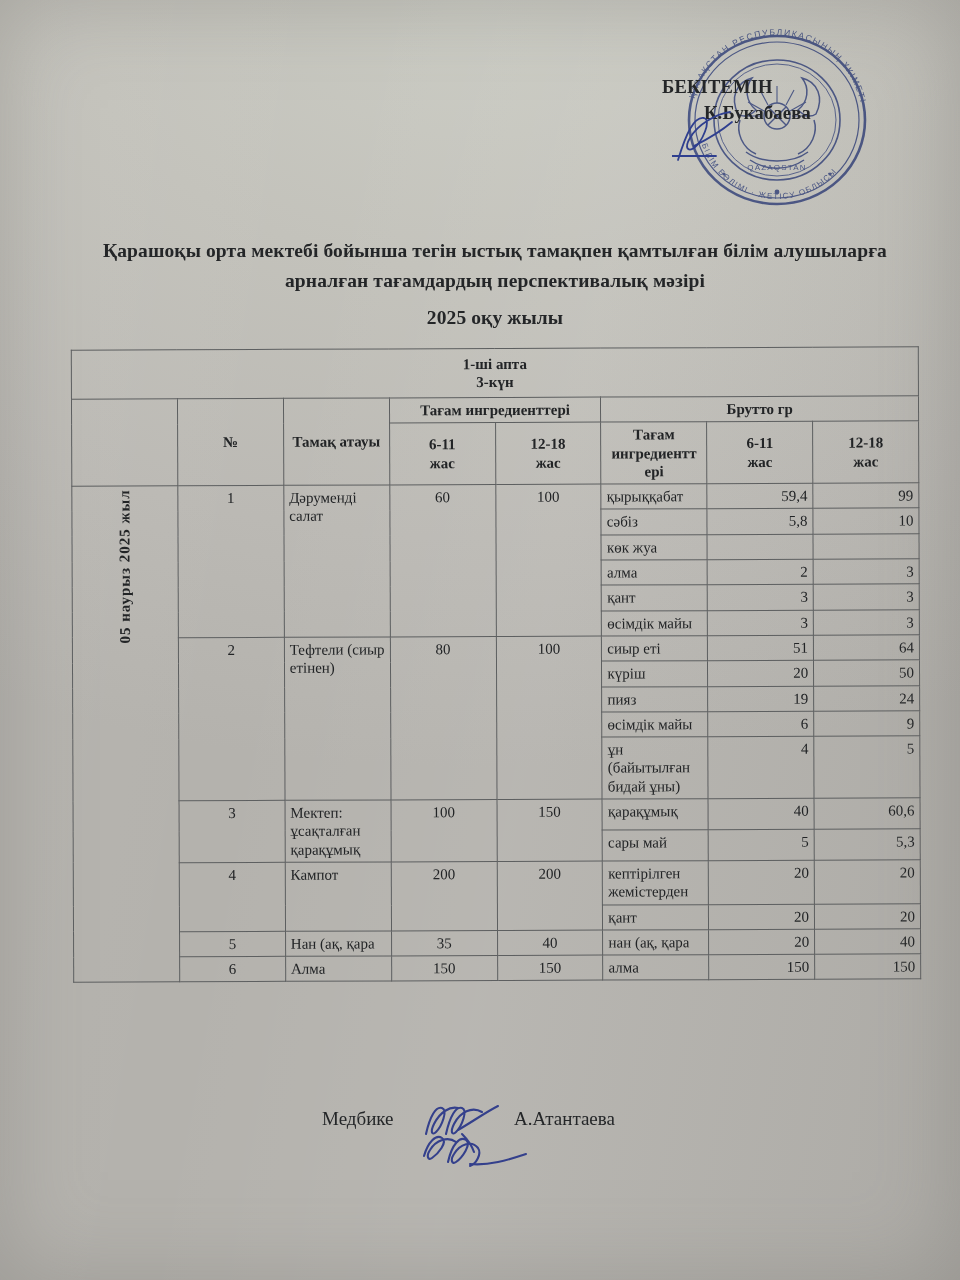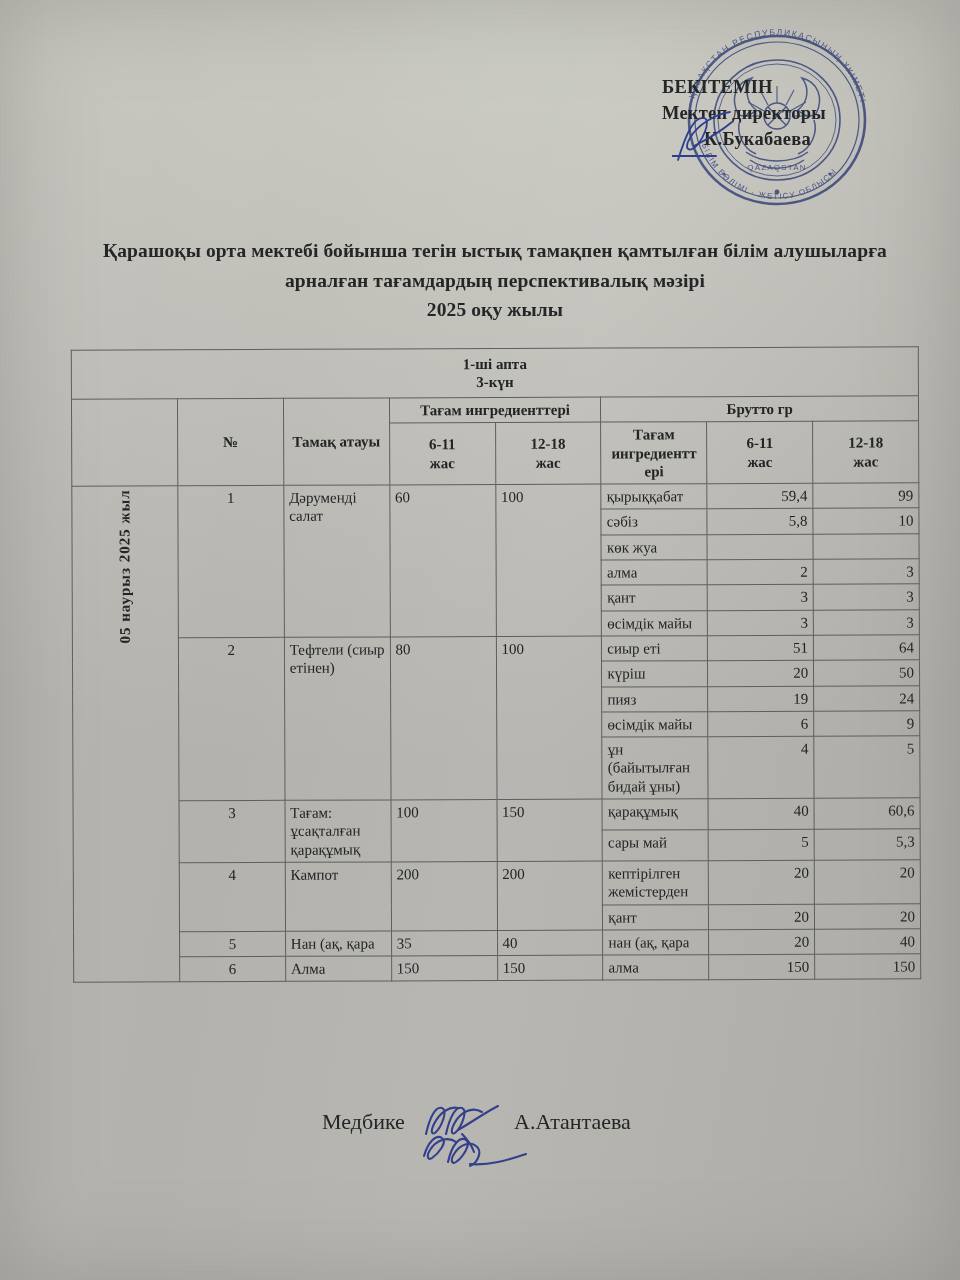--- a/index.html
+++ b/index.html
@@ -89,21 +89,21 @@
     position: absolute;
     left: 92px;
     top: 236px;
     width: 806px;
     text-align: center;
     font-weight: bold;
     font-size: 19.5px;
     line-height: 1.52;
     letter-spacing: 0.1px;
   }
-  .doc-title .t3 { display: block; }
+  .doc-title .t3 { display: block; margin-top: 8px; }
 
   
   .table-wrap {
     position: absolute;
     left: 72px;
     top: 348px;
     width: 848px;
     transform: rotate(-0.22deg);
   }
   table.menu {
@@ -147,29 +147,29 @@
   .c-dish  { width: 184px; }
   .c-a1    { width: 86px;  text-align: center; }
   .c-a2    { width: 126px; text-align: center; }
   .c-ing   { width: 138px; }
   .c-b1    { width: 112px; text-align: center; }
   .c-b2    { width: 112px; text-align: center; }
 
   th.c-no, th.c-dish { vertical-align: middle; }
   .hdr-tall { height: 60px; }
 
-  td.num { text-align: left; }
+  td.num { text-align: center; }
   td.grm { text-align: right; padding-left: 9px; }
 
   
   .footer {
     position: absolute;
     left: 322px;
     top: 1106px;
-    font-size: 22px;
+    font-size: 19px;
     line-height: 1.42;
     font-family: "Liberation Serif", "DejaVu Serif", serif;
   }
   .footer .frow {
     display: flex;
     align-items: baseline;
     white-space: nowrap;
   }
   .footer .role { display: inline-block; width: 118px; }
   .footer .gap  { display: inline-block; width: 74px; }
@@ -244,21 +244,20 @@
     <text x="105" y="146" text-anchor="middle" font-size="8" font-family="Liberation Sans, sans-serif" fill="#3b4fa0" letter-spacing="1.2">QAZAQSTAN</text>
     <g fill="#3b4fa0">
       <circle cx="105" cy="168" r="2.4"></circle>
       <circle cx="52" cy="150" r="1.6"></circle>
       <circle cx="158" cy="150" r="1.6"></circle>
     </g>
   </svg>
 
   <div class="approval">
     <div class="ln-approve">БЕКІТЕМІН</div>
-    <div class="ln-director">Мектеп директоры</div>
     <div class="ln-name">К.Букабаева</div>
   </div>
 
   <svg class="director-sign" viewBox="0 0 120 64" xmlns="http://www.w3.org/2000/svg">
     <g fill="none" stroke="#2f3f8f" stroke-width="1.8" stroke-linecap="round">
       <path d="M 6,56 C 14,30 22,12 32,14 C 40,16 30,38 22,44 C 16,48 12,44 18,34 C 26,20 44,10 58,8"></path>
       <path d="M 22,42 C 34,36 48,28 60,18"></path>
       <path d="M 0,52 L 44,52"></path>
     </g>
   </svg>
@@ -371,21 +370,21 @@
             <td class="c-b1 grm">6</td>
             <td class="c-b2 grm">9</td>
           </tr>
           <tr>
             <td class="c-ing">ұн (байытылған бидай ұны)</td>
             <td class="c-b1 grm">4</td>
             <td class="c-b2 grm">5</td>
           </tr>
           <tr>
             <td class="c-no" rowspan="2">3</td>
-            <td class="c-dish" rowspan="2">Тағам: ұсақталған қарақұмық</td>
+            <td class="c-dish" rowspan="2">Мектеп: ұсақталған қарақұмық</td>
             <td class="c-a1 num" rowspan="2">100</td>
             <td class="c-a2 num" rowspan="2">150</td>
             <td class="c-ing">қарақұмық</td>
             <td class="c-b1 grm">40</td>
             <td class="c-b2 grm">60,6</td>
           </tr>
           <tr>
             <td class="c-ing">сары май</td>
             <td class="c-b1 grm">5</td>
             <td class="c-b2 grm">5,3</td>

